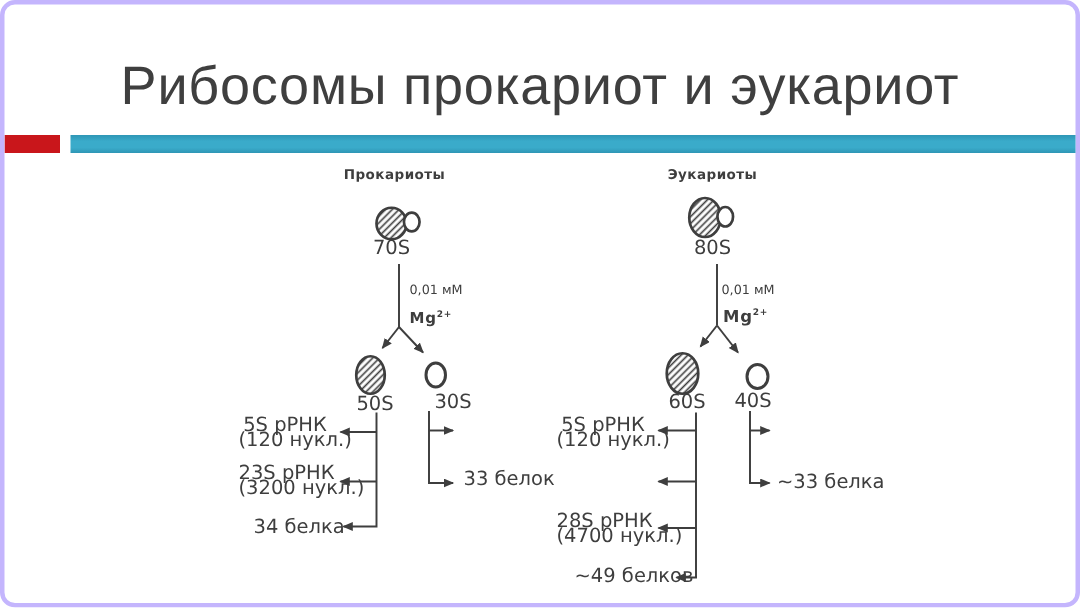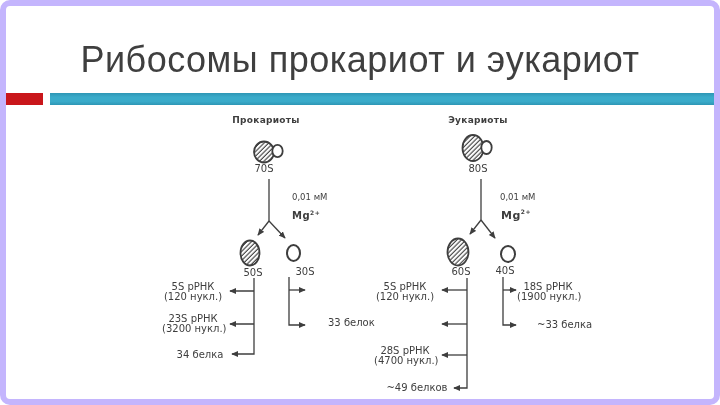--- a/index.html
+++ b/index.html
@@ -1,37 +1,37 @@
 <!DOCTYPE html>
 <html><head>
 <meta charset="utf-8">
 <style>
   html,body{margin:0;padding:0;background:#fff;}
   .page{
     position:relative;width:720px;height:405px;background:#fff;overflow:hidden;
-    border:6px solid #c4b5fd;border-radius:10px;box-sizing:border-box;
+    border:3px solid #c4b5fd;border-radius:10px;box-sizing:border-box;
     font-family:"DejaVu Sans",sans-serif;
   }
   .title{
     position:absolute;left:0;right:0;top:33px;text-align:center;
     font-family:"Liberation Sans",sans-serif;font-size:36px;font-weight:400;
     color:#3f3f3f;letter-spacing:0.5px;white-space:nowrap;
   }
   .bar-red{position:absolute;left:0;top:87px;width:37px;height:12px;background:#c9161b;}
   .bar-teal{
     position:absolute;left:44px;top:87px;width:676px;height:12px;
     background:linear-gradient(#2e96b5 0%,#3aabca 35%,#3aabca 70%,#2e96b5 100%);
   }
   .wires{position:absolute;left:0;top:0;}
   .lbl{
-    position:absolute;font-size:10px;line-height:10px;color:#3e3e3e;
+    position:absolute;font-size:13px;line-height:10px;color:#3e3e3e;
     text-align:center;white-space:nowrap;
   }
   .hdr{font-weight:bold;font-size:9px;letter-spacing:0.3px;}
-  .left{text-align:left;margin-left:16px;}
+  .left{text-align:left;}
   .mg{font-size:10px;font-weight:600;letter-spacing:0.5px;}
   .mg-big{font-size:11px;}
   .mg sup{font-size:6px;}
   .conc{font-size:8.5px;}
 </style>
 </head>
 <body>
 
 <div class="page">
 
@@ -117,21 +117,17 @@
     <div>5S рРНК</div>
     <div>(120 нукл.)</div>
   </div>
   <div class="lbl" style="left:368px;top:340px;width:62px">
     <div>28S рРНК</div>
     <div>(4700 нукл.)</div>
   </div>
   <div class="lbl" style="left:380px;top:377px;width:62px">
     <div>~49 белков</div>
   </div>
-  <div class="lbl" style="left:511px;top:276px;width:62px">
-    <div>18S рРНК</div>
-    <div>(1900 нукл.)</div>
-  </div>
   <div class="lbl left" style="left:515px;top:314px;width:52px">
     <div>~33 белка</div>
   </div>
 
 </div>
 
 </body></html>

